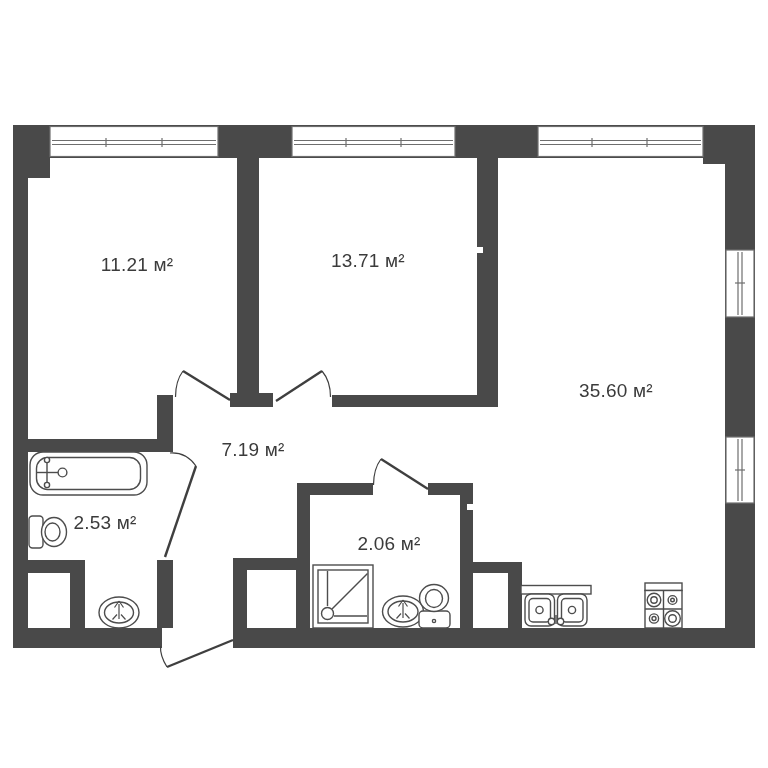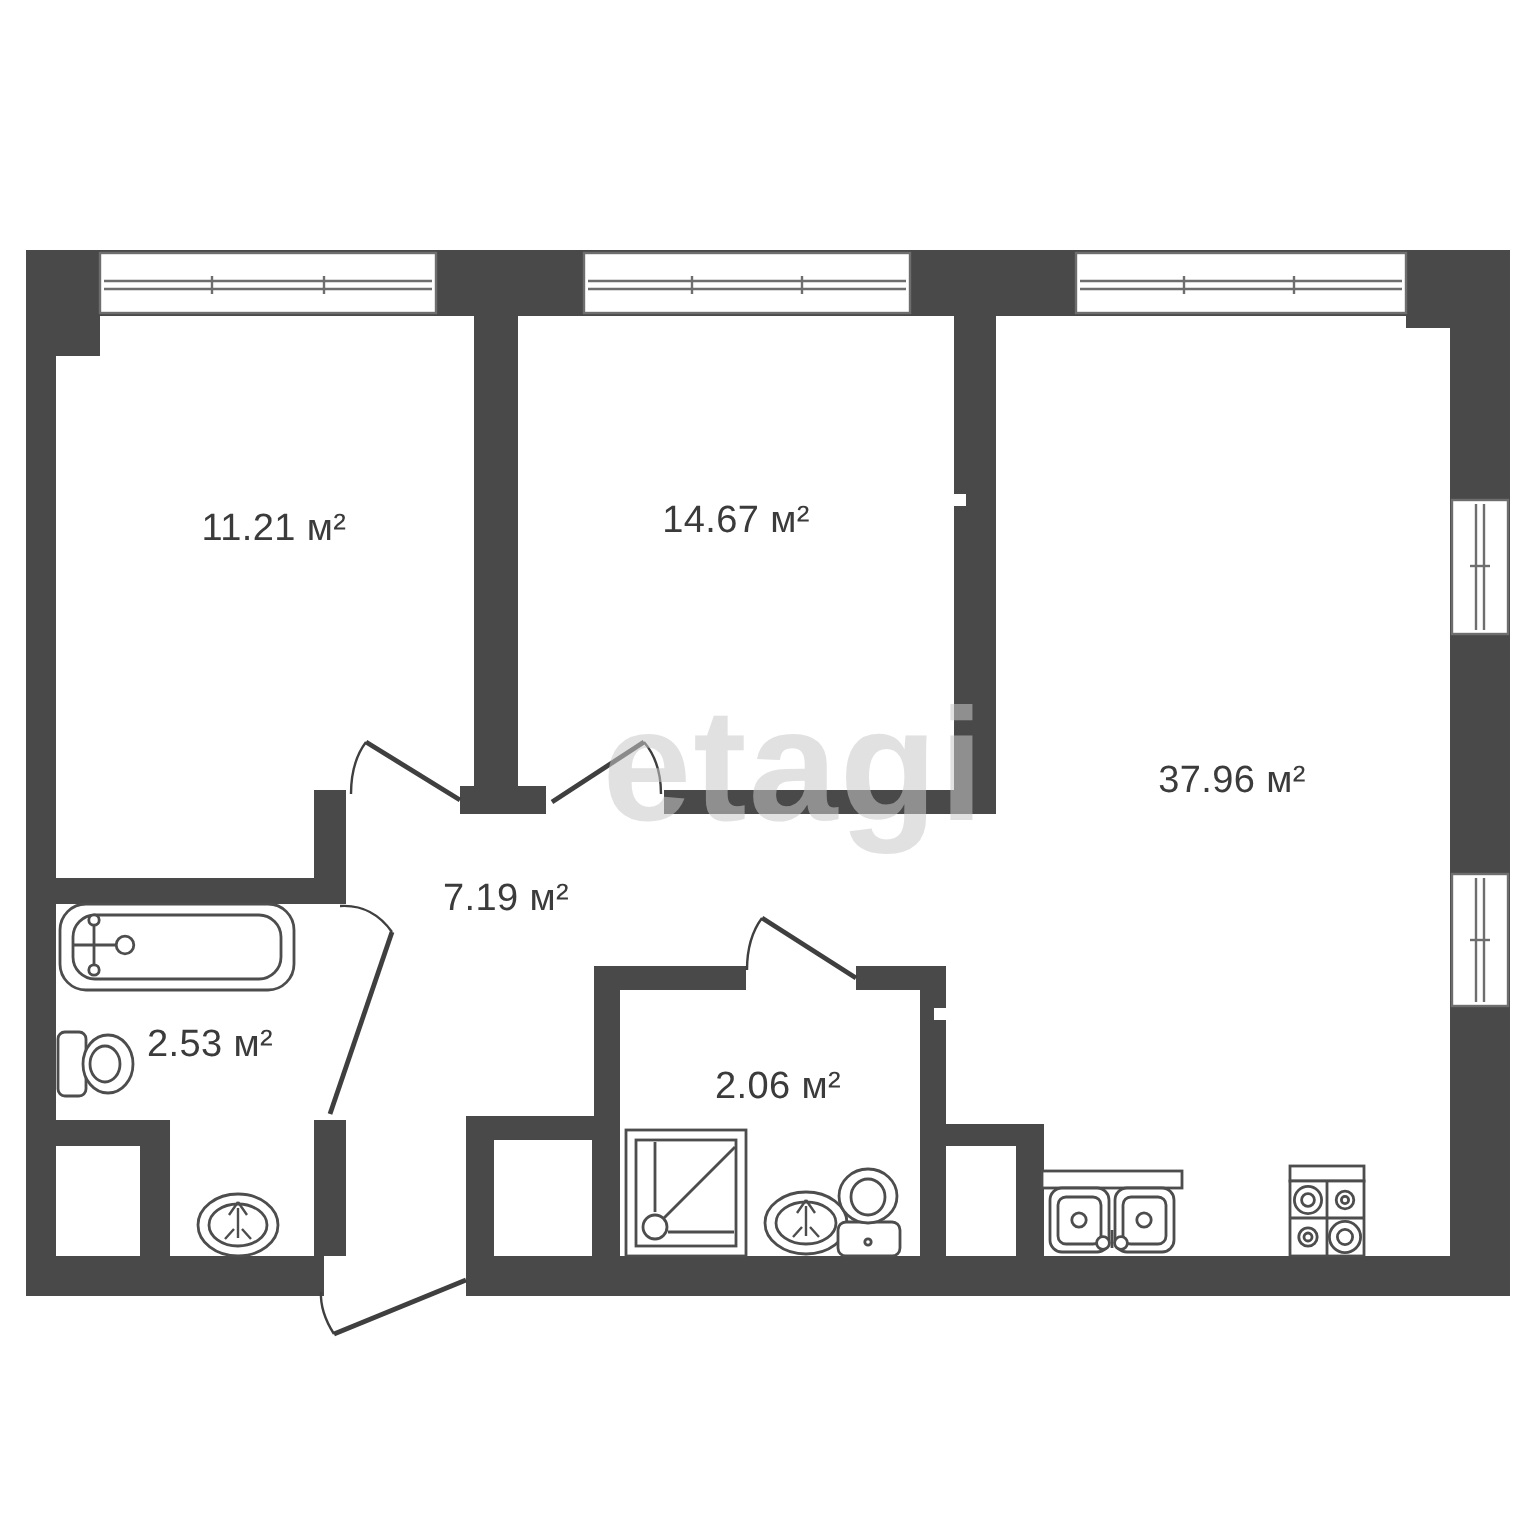--- a/index.html
+++ b/index.html
@@ -180,20 +180,19 @@
           <circle cx="672.5" cy="600" r="1.8"></circle>
       <circle cx="654" cy="618.5" r="4.6"></circle>
           <circle cx="654" cy="618.5" r="2"></circle>
       <circle cx="672.5" cy="618.5" r="7.8"></circle>
           <circle cx="672.5" cy="618.5" r="3.8"></circle>
     </g>
   </g>
 </svg>
 
   <div class="room-label" style="left:137px;top:265px;">11.21 м²</div>
-  <div class="room-label" style="left:368px;top:261px;">14.67 м²</div>
-  <div class="room-label" style="left:616px;top:391px;">37.96 м²</div>
+  <div class="room-label" style="left:368px;top:261px;">13.71 м²</div>
+  <div class="room-label" style="left:616px;top:391px;">35.60 м²</div>
   <div class="room-label" style="left:253px;top:450px;">7.19 м²</div>
   <div class="room-label" style="left:105px;top:523px;">2.53 м²</div>
   <div class="room-label" style="left:389px;top:544px;">2.06 м²</div>
 
-  <div class="watermark">etagi</div>
 </div>
 
 </body></html>

